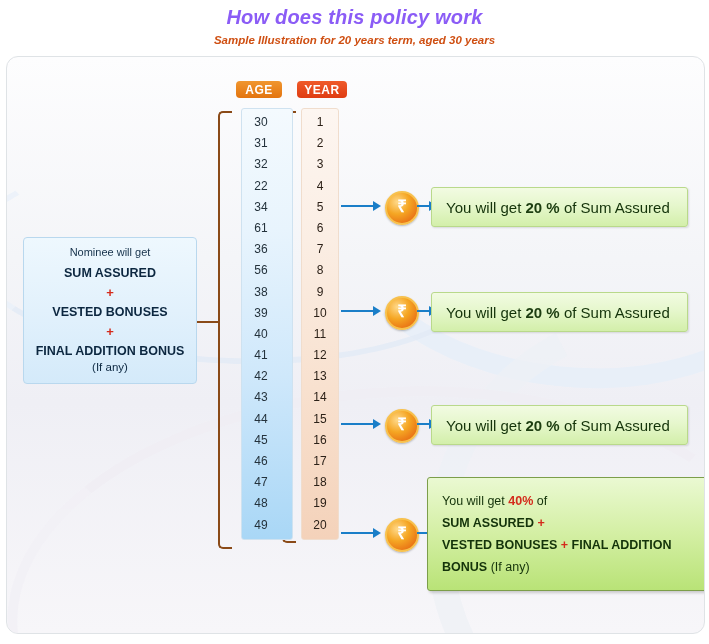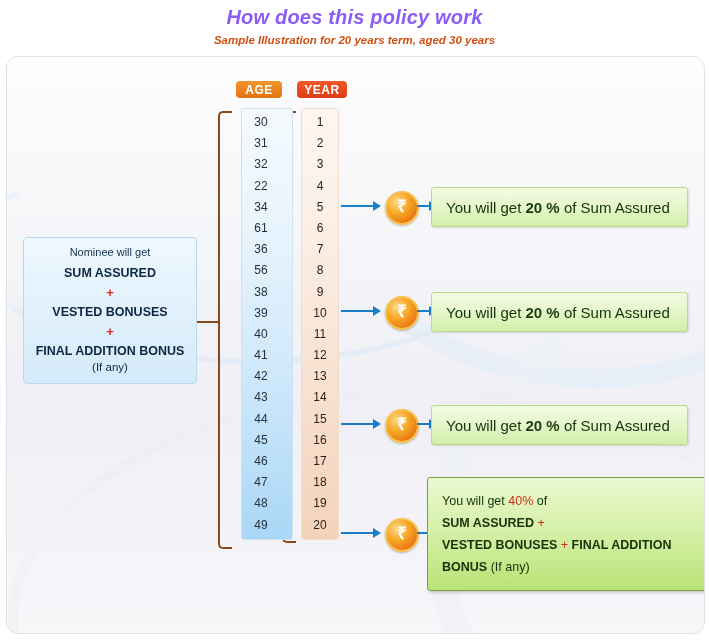--- a/index.html
+++ b/index.html
@@ -278,21 +278,21 @@
     background: linear-gradient(180deg,#eaf9d2 0%, #d6f0a8 45%, #b9e377 100%);
     border: 1px solid #7c9e4a;
     border-radius: 3px;
     box-shadow: 2px 2px 3px rgba(0,0,0,.18);
     font-size: 12.5px;
     color: #14330a;
     line-height: 22px;
   }
   #final-box .red {
     color: #d42b1c;
-    font-weight: normal;
+    font-weight: bold;
   }
   #final-box .bold {
     font-weight: bold;
   }
 </style>
 </head>
 <body>
 
 <div id="header">
   <div id="title">How does this policy work</div>

